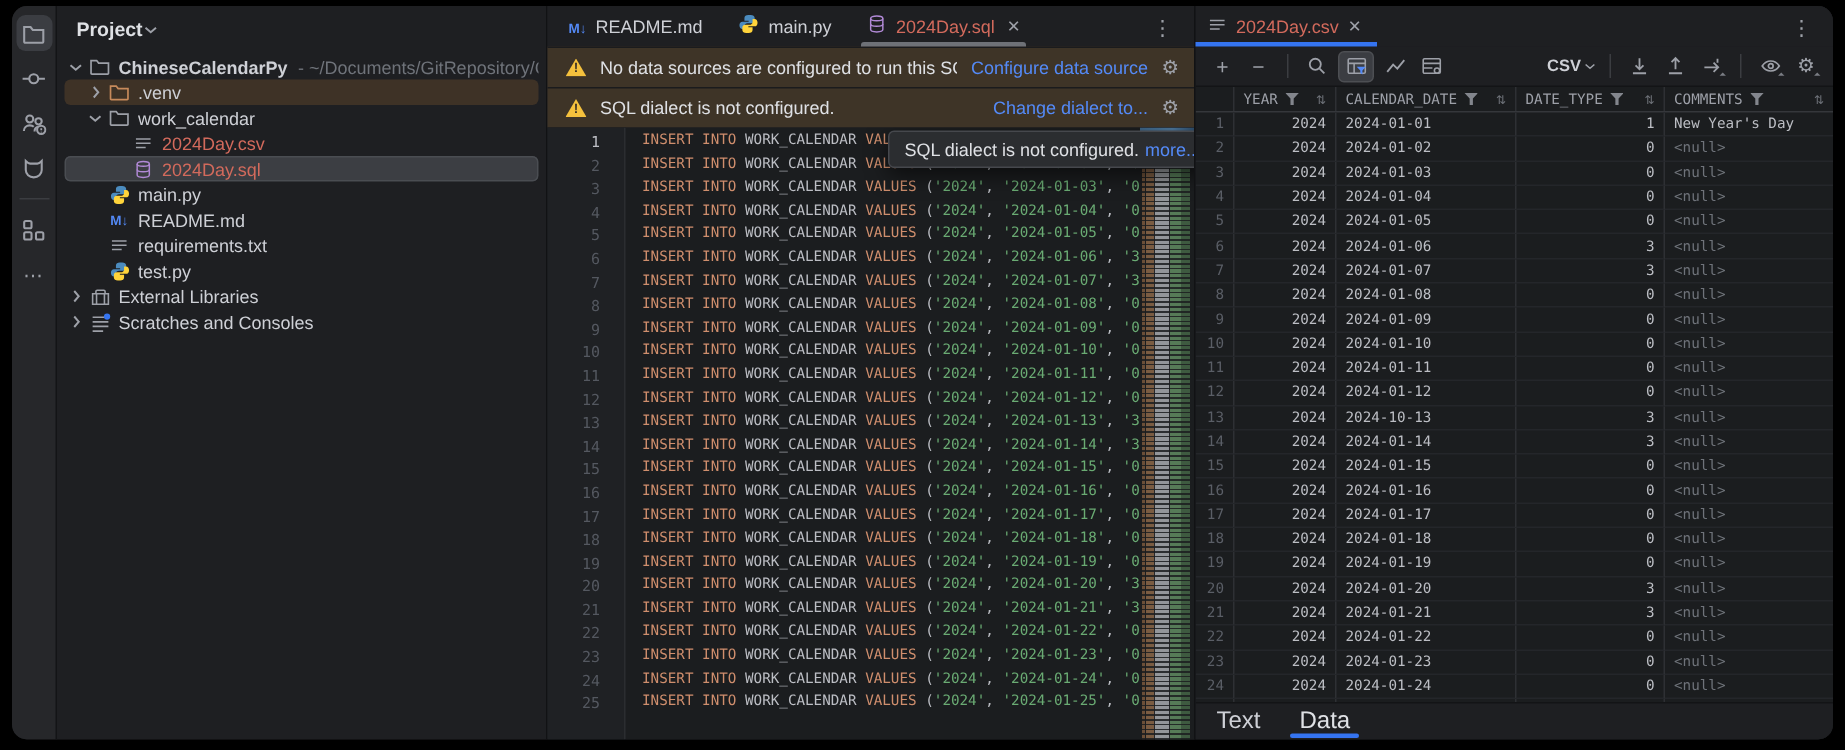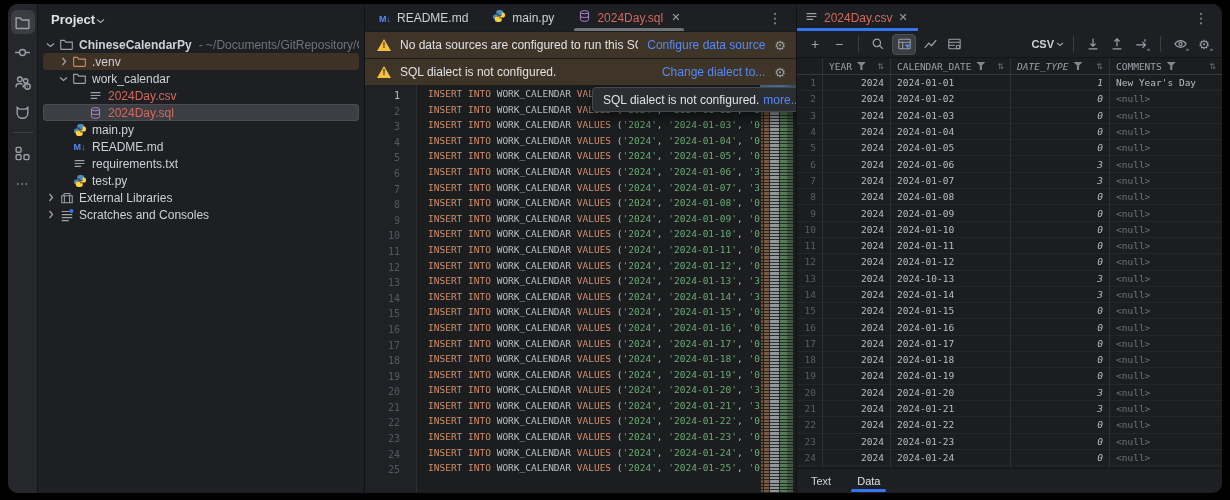--- a/index.html
+++ b/index.html
@@ -108,23 +108,23 @@
   .sortg { margin-left:auto; color:#6F737A; font-size:8px;
     font-family:"DejaVu Sans", sans-serif; }
   .grid-body { height:393px; overflow:hidden; flex:none; }
   .grow { height:16.3px; display:flex; font:9.5px "DejaVu Sans Mono", monospace; color:#BCBEC4; }
   .gc { padding:0 6px; border-right:1px solid #2E3034; border-bottom:1px solid #24262A;
     display:flex; align-items:center; overflow:hidden; white-space:nowrap; }
   .gc.rnum { color:#5A5E66; justify-content:flex-end; }
   .gc.ralign { justify-content:flex-end; }
   .gc .nullv { color:#6F737A; }
   .c0{width:26px;flex:none;} .c1{width:68px;flex:none;} .c2{width:120px;flex:none;}
-  .c3{width:99px;flex:none;font-style:italic;} .c4{flex:1;border-right:none;}
+  .c3{width:99px;flex:none;} .c4{flex:1;border-right:none;}
   .bottom-tabs { flex:1; border-top:1px solid #131416; background:#1E1F22; display:flex;
-    align-items:center; padding-left:14px; gap:26px; font-size:11px; color:#CED0D6; }
+    align-items:center; padding-left:14px; gap:26px; font-size:16px; color:#CED0D6; }
   .btab { position:relative; height:100%; display:flex; align-items:center; }
   .btab.active { color:#DFE1E5; }
   .btab.active::after { content:''; position:absolute; left:-6px; right:-6px; bottom:1px;
     height:3px; border-radius:2px; background:#3574F0; }
 </style>
 </head>
 <body>
 
 <div class="window">
 

